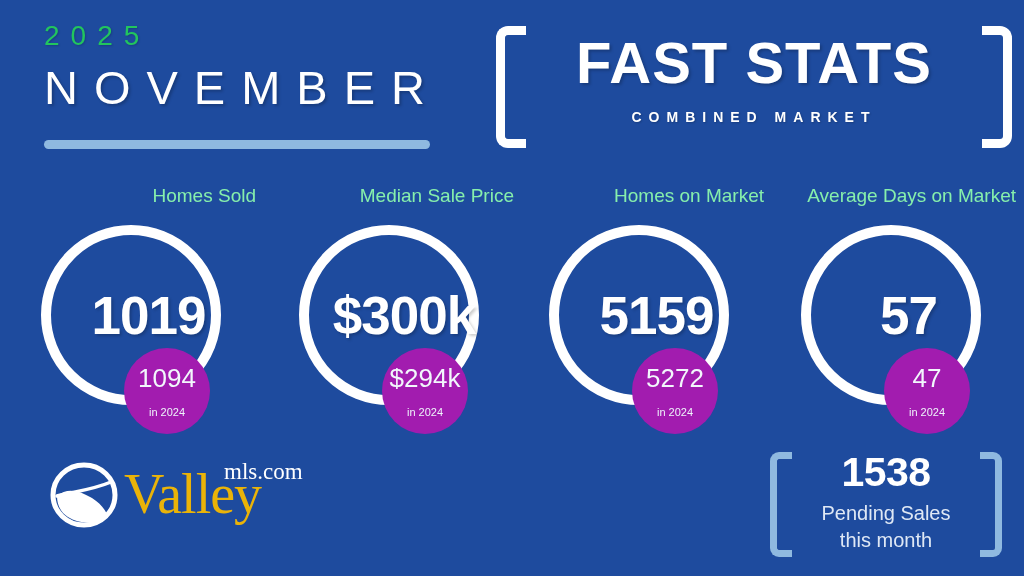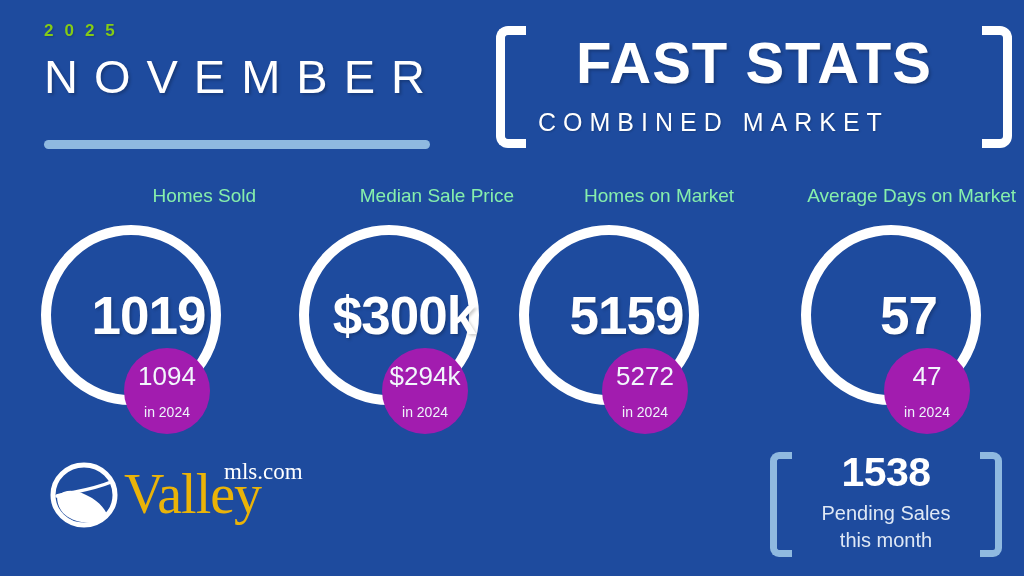--- a/index.html
+++ b/index.html
@@ -21,24 +21,24 @@
   }
 
   
   #header-left {
     position: absolute;
     left: 44px;
     top: 22px;
     width: 430px;
   }
   #year {
-    font-size: 17px;
+    font-size: 28px;
     letter-spacing: 11px;
-    color: #84cc16;
-    font-weight: 700;
+    color: #22c55e;
+    font-weight: 400;
     line-height: 1;
     text-shadow: 1px 1px 2px rgba(0,0,0,0.18);
   }
   #month {
     margin-top: 14px;
     font-size: 47px;
     letter-spacing: 16px;
     color: #ffffff;
     font-weight: 400;
     line-height: 1;
@@ -92,23 +92,23 @@
     letter-spacing: 1px;
     color: #ffffff;
     line-height: 1.12;
     text-shadow: 2px 2px 3px rgba(0,0,0,0.22);
   }
   #fast-stats-subtitle {
     position: absolute;
     left: 42px;
     right: 42px;
     top: 84px;
-    text-align: left;
-    font-size: 25px;
-    font-weight: normal;
+    text-align: center;
+    font-size: 14px;
+    font-weight: bold;
     letter-spacing: 7px;
     color: #ffffff;
     line-height: 1;
     text-shadow: 1px 1px 2px rgba(0,0,0,0.2);
   }
 
   
   .stat-card {
     position: absolute;
     top: 186px;
@@ -172,29 +172,29 @@
     justify-content: center;
   }
   .stat-prior-value {
     font-size: 26px;
     color: #f2f7fc;
     line-height: 1;
     font-weight: 400;
   }
   .stat-prior-year {
     margin-top: 16px;
-    font-size: 14px;
+    font-size: 11px;
     color: #eef4fb;
     line-height: 1;
     font-weight: 400;
   }
 
   #card-homes-sold      { left: 6px; }
   #card-median-price    { left: 264px; }
-  #card-homes-market    { left: 484px; }
+  #card-homes-market    { left: 514px; }
   #card-avg-days        { left: 766px; }
 
   
   #logo {
     position: absolute;
     left: 48px;
     top: 458px;
     width: 240px;
     height: 72px;
   }

